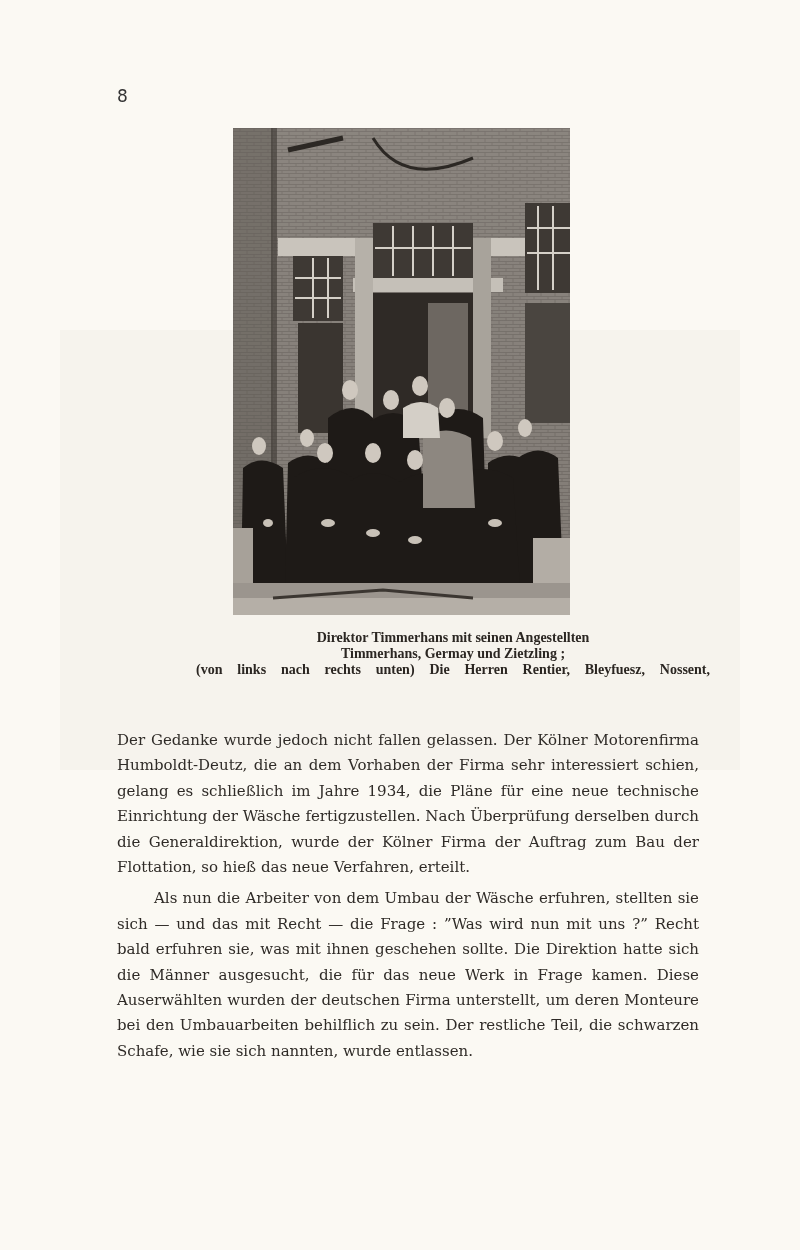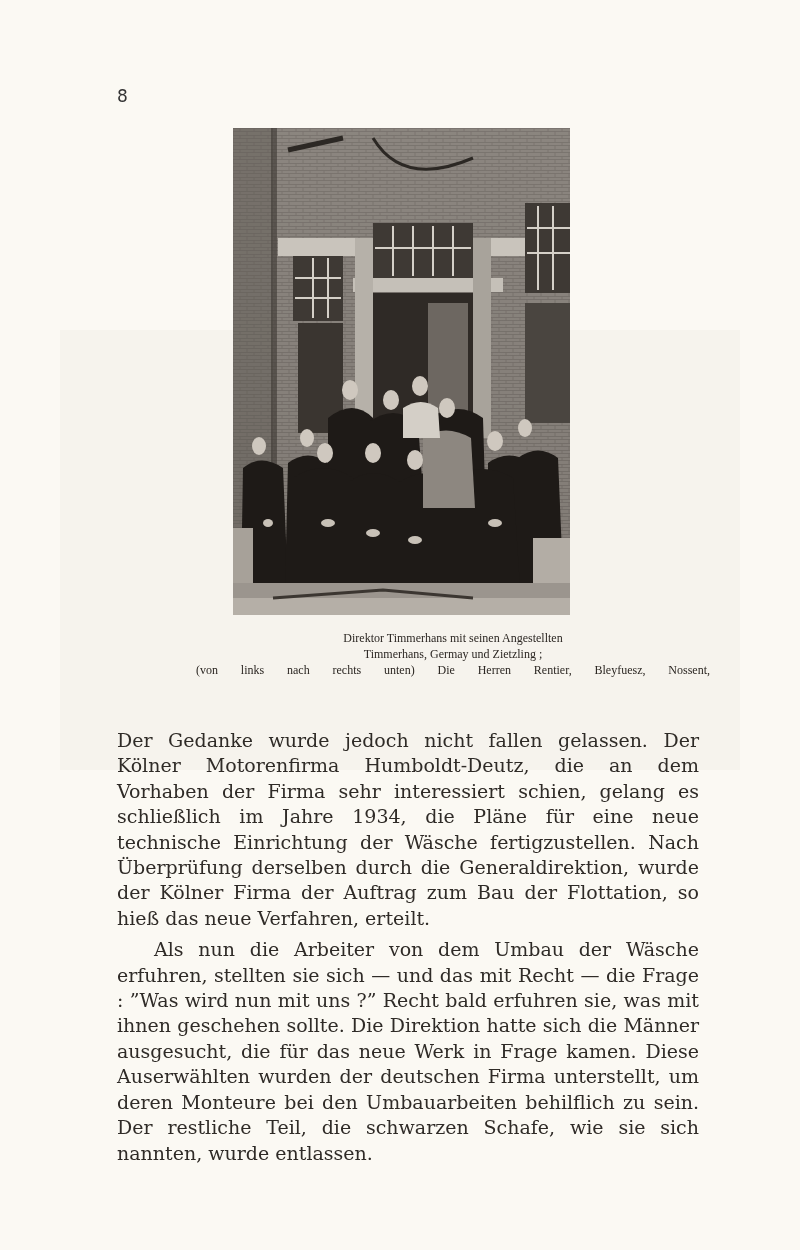--- a/index.html
+++ b/index.html
@@ -41,39 +41,39 @@
       overflow: hidden;
       background: #8a8580;
     }
     .photo svg { display: block; width: 100%; height: 100%; }
     .caption {
       position: absolute;
       left: 196px;
       top: 630px;
       width: 514px;
       font-family: "Liberation Serif", serif;
-      font-weight: normal;
-      font-size: 12px;
+      font-weight: bold;
+      font-size: 14px;
       line-height: 16px;
       color: #2b2622;
       text-align: center;
     }
     .caption .line { display: block; white-space: nowrap; }
     .caption .justify {
       text-align: justify;
       text-align-last: justify;
       white-space: normal;
     }
     .body-text {
       position: absolute;
       left: 117px;
       top: 728px;
       width: 582px;
       font-family: "DejaVu Serif", serif;
-      font-size: 19px;
+      font-size: 15px;
       line-height: 25.4px;
       color: #2f2b27;
     }
     .para {
       margin: 0;
       text-align: justify;
     }
     .para + .para { margin-top: 6px; }
     .para.indent { text-indent: 37px; }
   </style>

